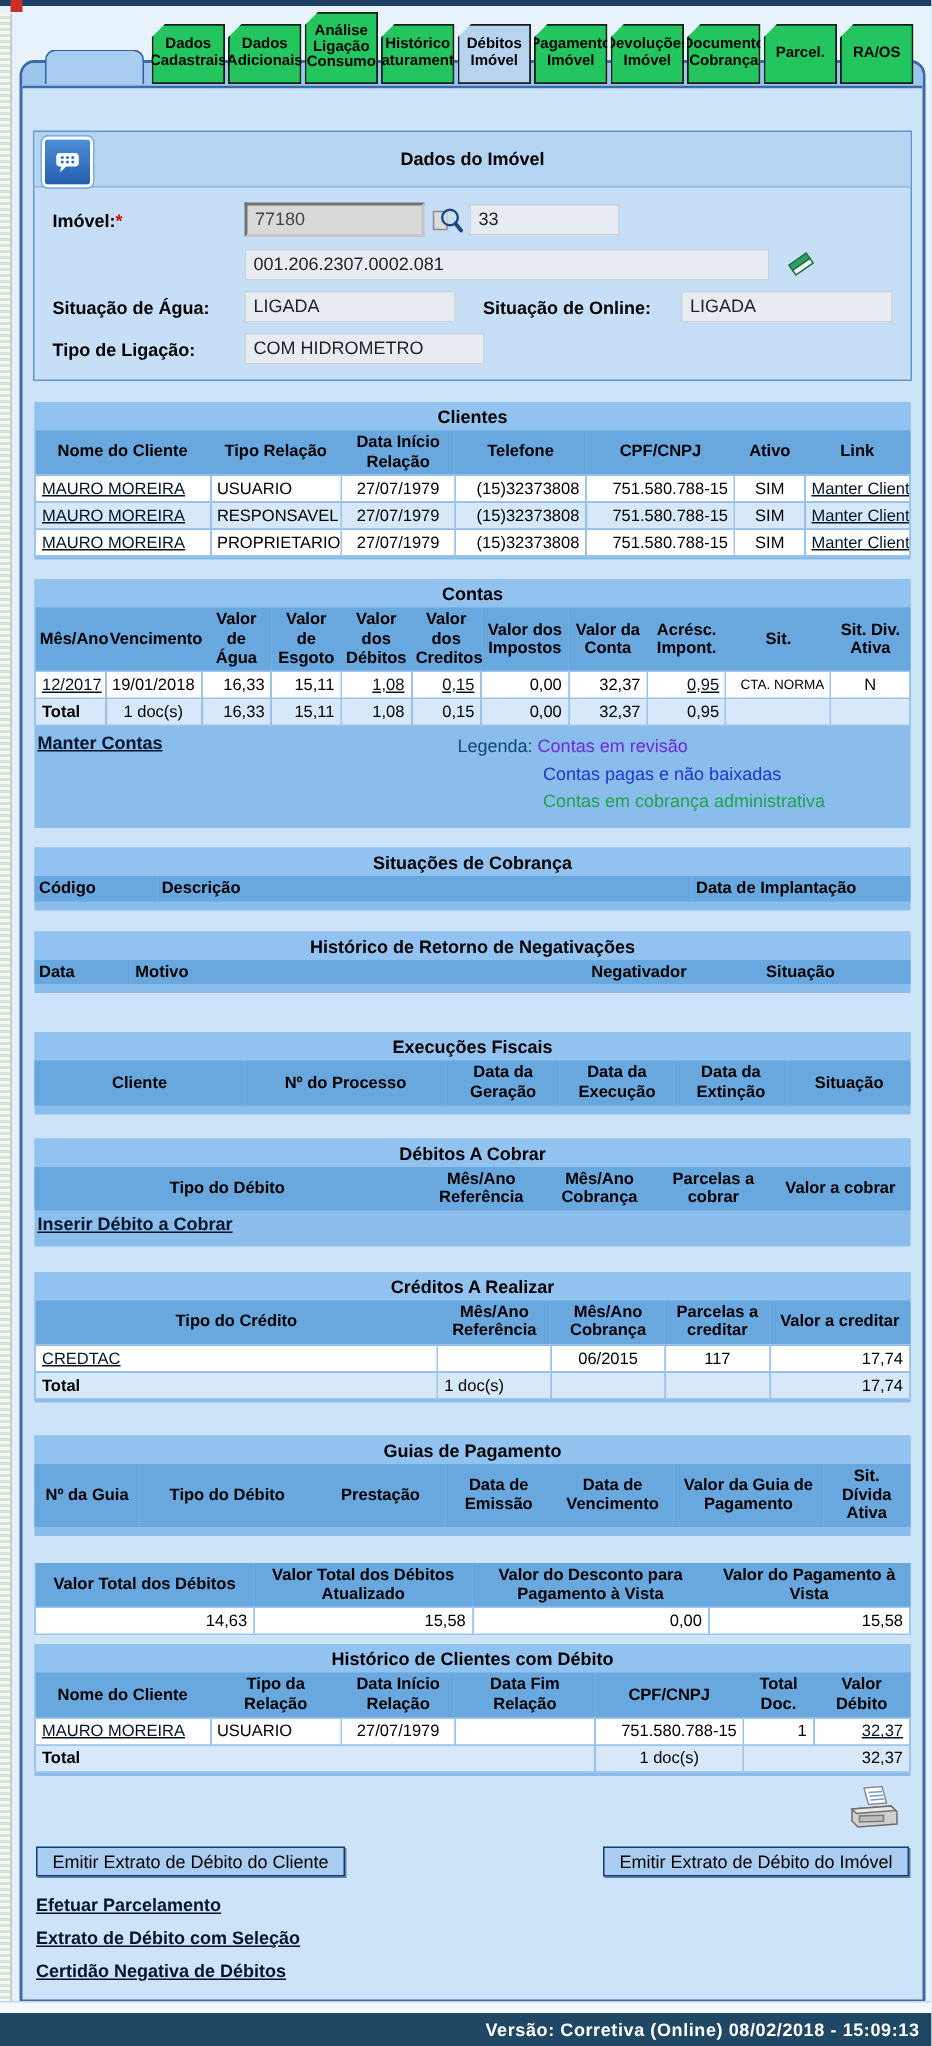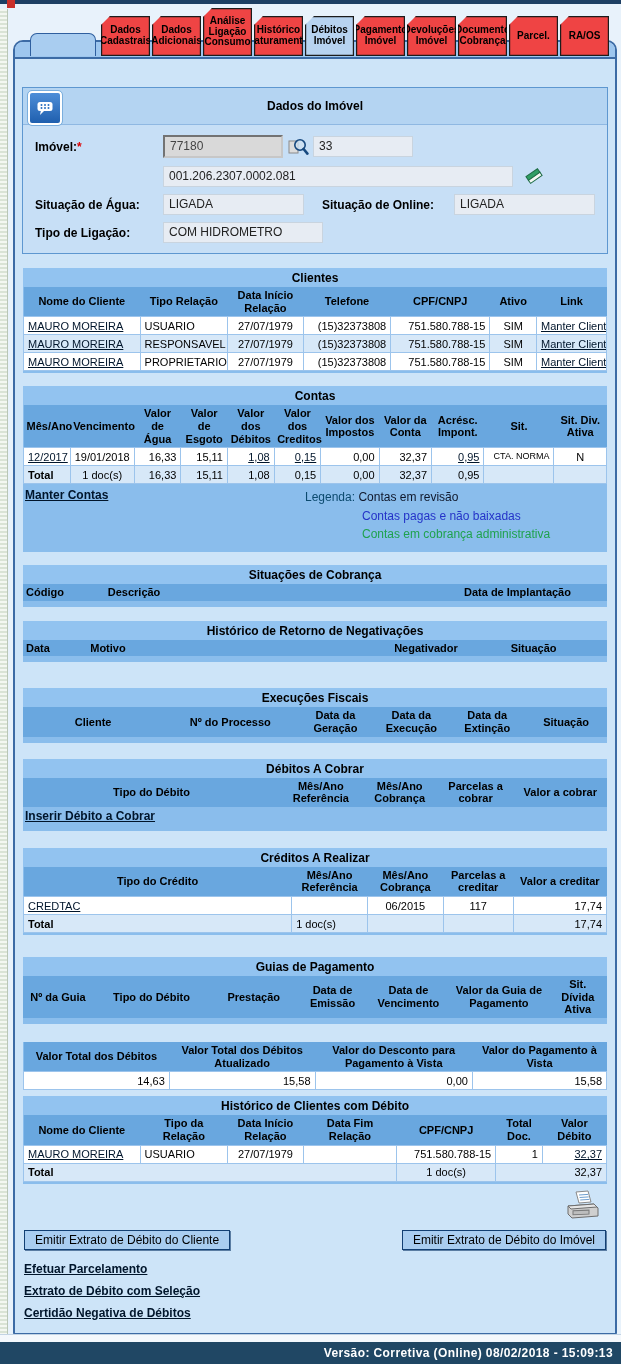--- a/index.html
+++ b/index.html
@@ -14,21 +14,21 @@
     background:repeating-linear-gradient(180deg,#f3f7f1 0 2px,#d9e3d5 2px 4px);border-right:1px solid #b9c6b6}
   .statusbar{position:absolute;left:0;right:0;bottom:0;height:22px;background:#204764;
     color:#fff;font-weight:bold;font-size:12px;display:flex;align-items:center;justify-content:flex-end;
     padding-right:8px;letter-spacing:.4px;box-sizing:border-box}
   .prefooter{position:absolute;left:0;right:0;bottom:22px;height:7px;background:#f4f8fc;border-top:1px solid #c3d4e4}
 
   
   .tabs{position:absolute;top:8px;left:30px;right:12px;height:48px;display:flex;align-items:flex-end;z-index:3}
   .tabstub{width:64px;height:22px;background:#a9cdf0;border:1px solid #2f5f9f;border-bottom:none;
     border-radius:7px 7px 0 0;margin-right:3px;flex:0 0 auto}
-  .tab{flex:1 1 0;min-width:0;height:40px;margin-left:2px;background:#ef4444;
+  .tab{flex:1 1 0;min-width:0;height:40px;margin-left:2px;background:#22c55e;
     display:flex;align-items:center;justify-content:center;text-align:center;
     font-weight:bold;font-size:10px;line-height:1.08;white-space:pre-line;cursor:pointer;
     clip-path:polygon(9px 0,100% 0,100% 100%,0 100%,0 9px);
     box-shadow:inset 0 0 0 1.2px #1c1c1c;padding:1px 2px;box-sizing:border-box}
   .tab.tall{height:48px}
   .tab.active{background:#b7d3f0}
 
   
   .frame{position:absolute;left:13px;top:40px;right:4px;bottom:29px;background:#cde4f8;
     border:2px solid #3c6ba5;border-radius:10px 10px 2px 2px;box-sizing:border-box}
@@ -293,21 +293,21 @@
                 <td style="text-align: left;"></td>
                 <td style="text-align: center;"></td>
               </tr>
             </tbody>
           </table>
         </div>
       <div class="secfoot">
         <a class="biglink">Manter Contas</a>
         <div class="legend">
           <div><span class="lab">Legenda:</span>
-            <span style="color: #0f172a;">Contas em revisão</span></div>
+            <span style="color: #6d28d9;">Contas em revisão</span></div>
           <div class="ind"><span style="color: rgb(36, 51, 200);">Contas pagas e não baixadas</span></div>
           <div class="ind"><span style="color: rgb(31, 162, 78);">Contas em cobrança administrativa</span></div>
         </div>
       </div>
     </div>
 
     <div class="sec" style="margin-bottom:14px">
       <div class="sec-title">Situações de Cobrança</div>
       <div>
           <table class="grid">

